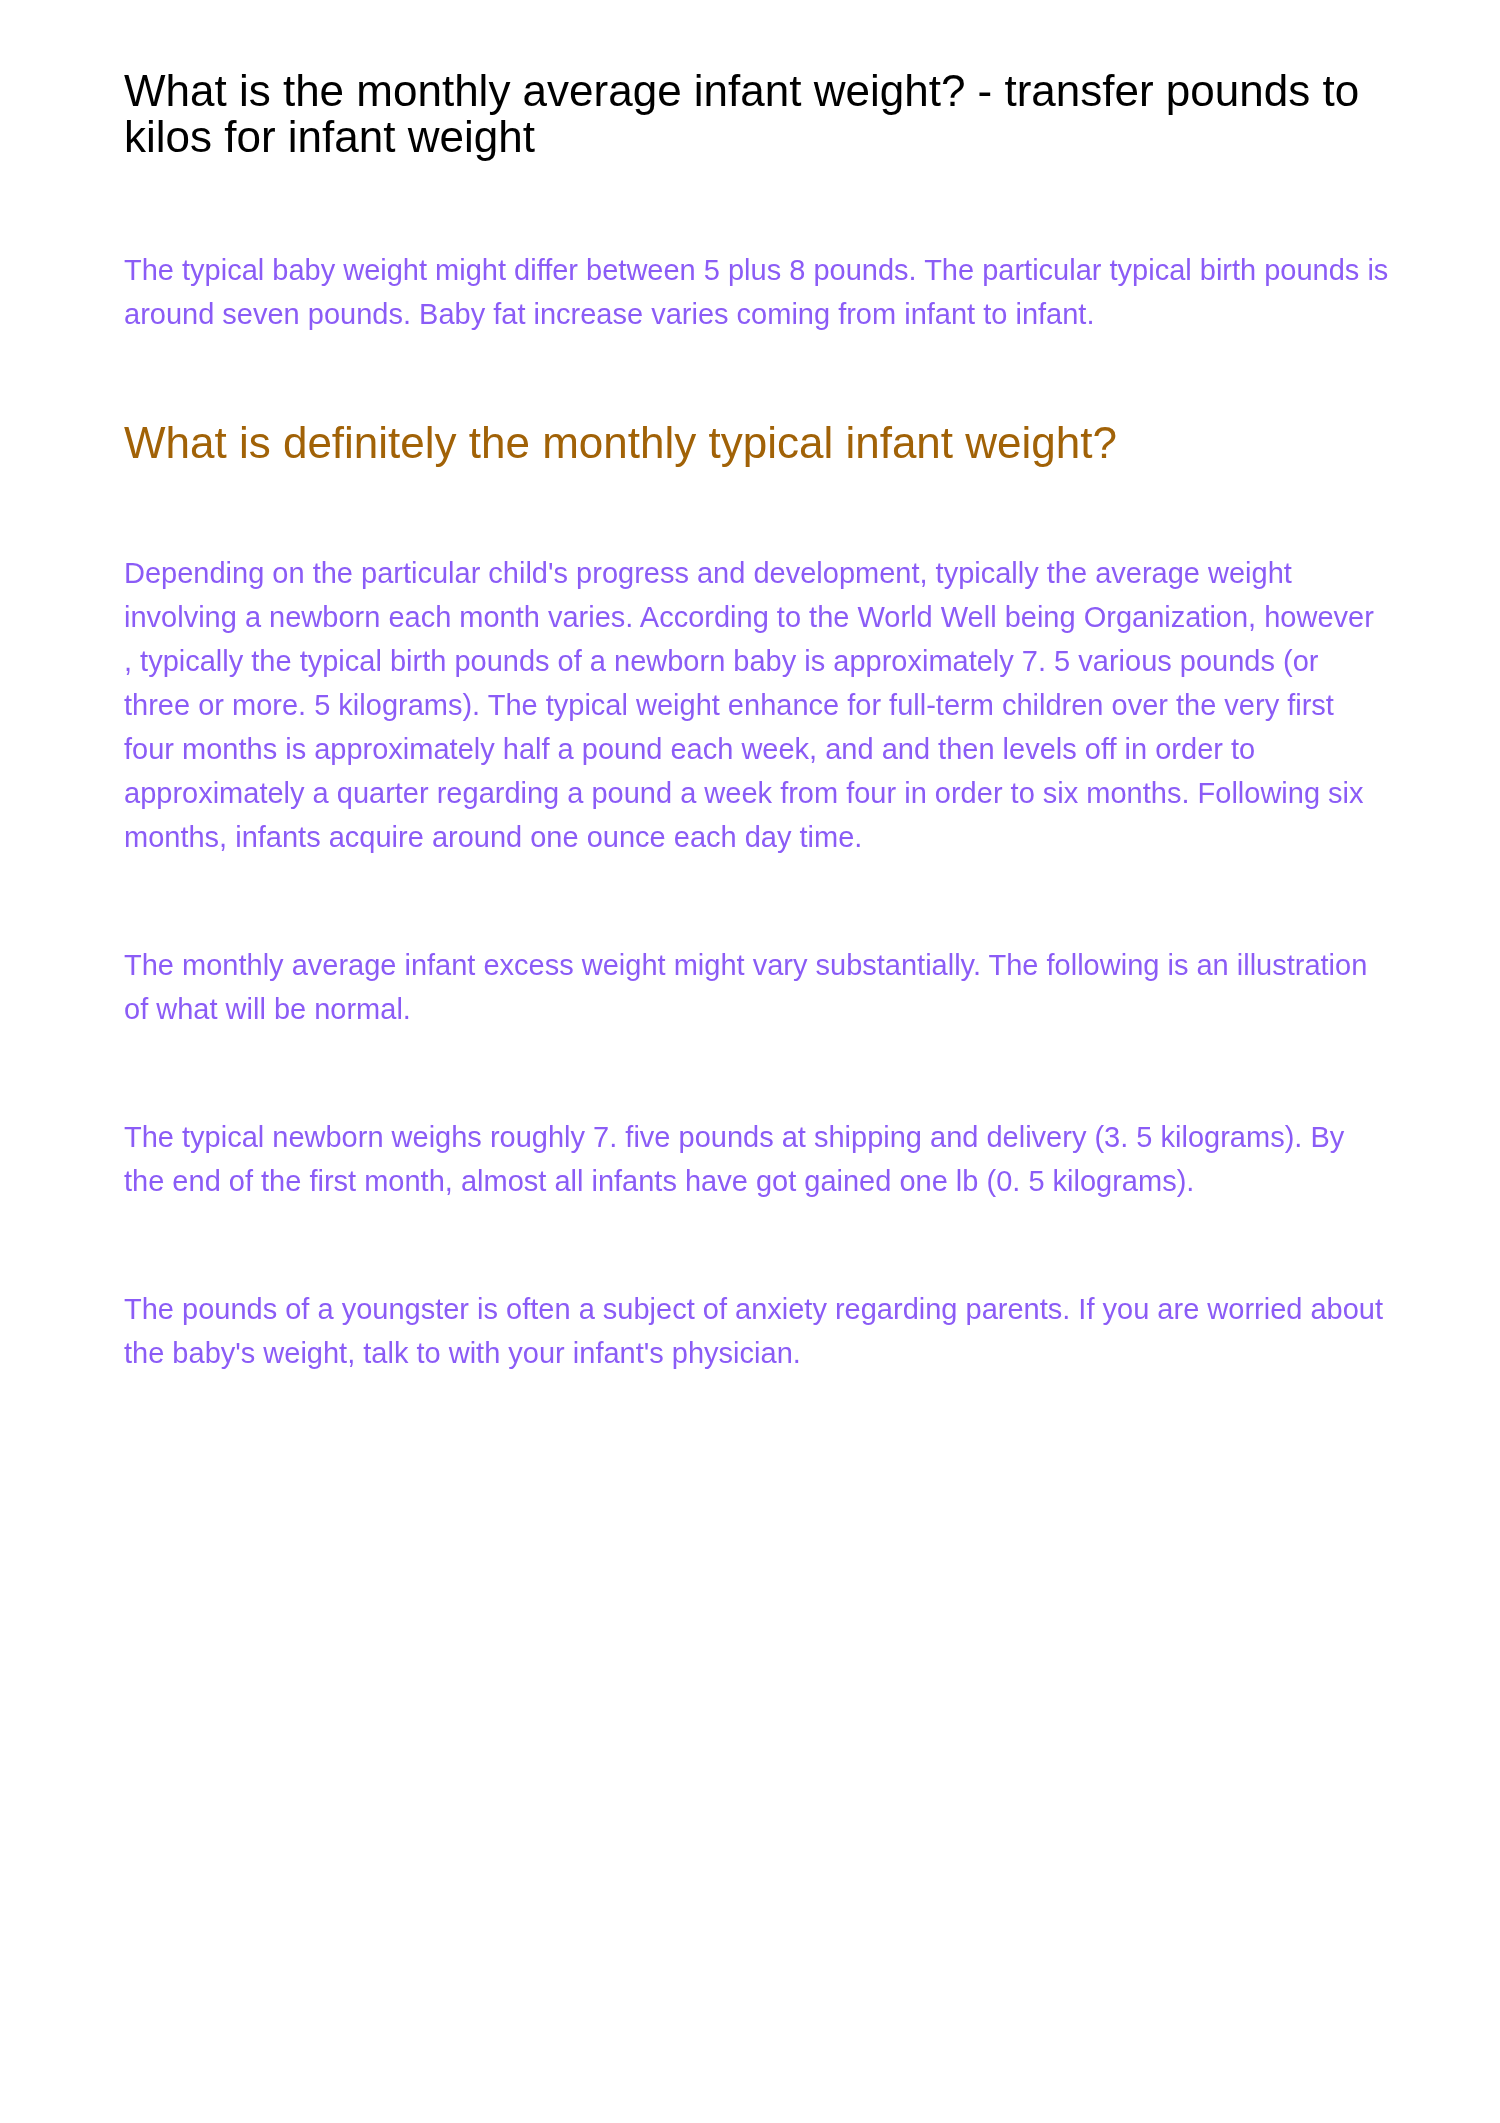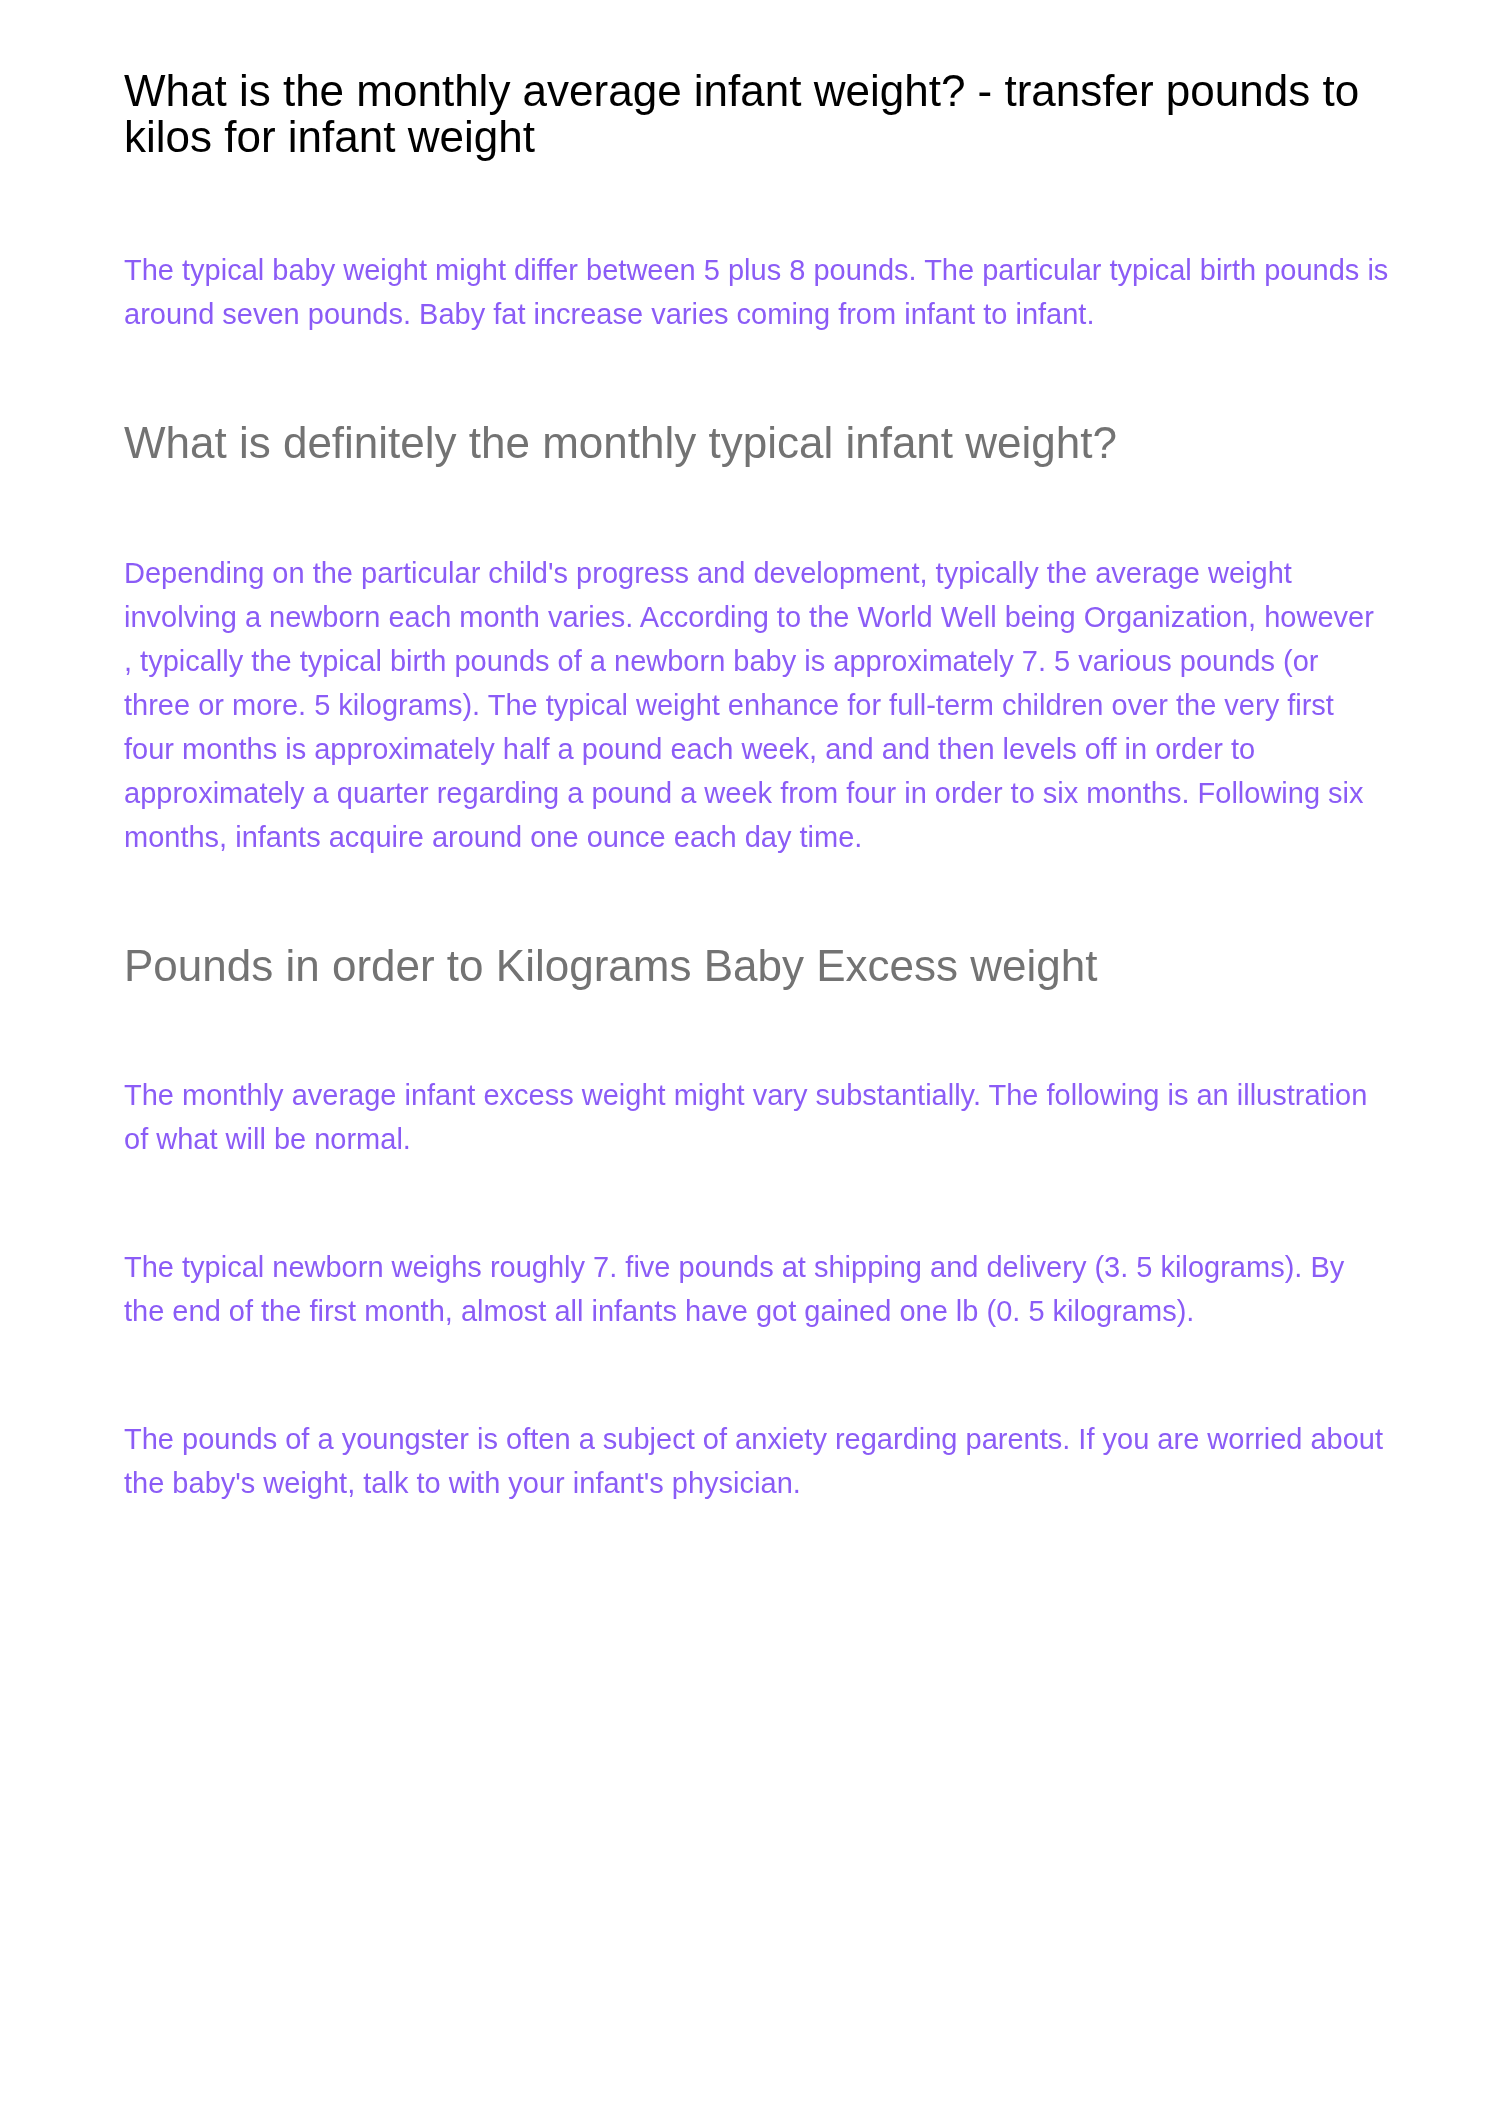--- a/index.html
+++ b/index.html
@@ -22,21 +22,21 @@
     font-weight: 400;
     line-height: 1.05;
     margin: 0 0 88px 0;
     color: #000000;
   }
   h2.section-heading {
     font-size: 44px;
     font-weight: 400;
     line-height: 1.05;
     margin: 0 0 84px 0;
-    color: #737373;
+    color: #a16207;
   }
   p.body-paragraph {
     font-size: 29px;
     line-height: 44px;
     font-weight: 400;
     margin: 0 0 84px 0;
     color: #8b5cf6;
   }
 </style>
 </head>
@@ -45,21 +45,20 @@
 <main class="article">
 
   <h1 class="article-title">What is the monthly average infant weight? - transfer pounds to kilos for infant weight</h1>
 
   <p class="body-paragraph">The typical baby weight might differ between 5 plus 8 pounds. The particular typical birth pounds is around seven pounds. Baby fat increase varies coming from infant to infant.</p>
 
   <h2 class="section-heading">What is definitely the monthly typical infant weight?</h2>
 
   <p class="body-paragraph">Depending on the particular child's progress and development, typically the average weight involving a newborn each month varies. According to the World Well being Organization, however , typically the typical birth pounds of a newborn baby is approximately 7. 5 various pounds (or three or more. 5 kilograms). The typical weight enhance for full-term children over the very first four months is approximately half a pound each week, and and then levels off in order to approximately a quarter regarding a pound a week from four in order to six months. Following six months, infants acquire around one ounce each day time.</p>
 
-  <h2 class="section-heading">Pounds in order to Kilograms Baby Excess weight</h2>
 
   <p class="body-paragraph">The monthly average infant excess weight might vary substantially. The following is an illustration of what will be normal.</p>
 
   <p class="body-paragraph">The typical newborn weighs roughly 7. five pounds at shipping and delivery (3. 5 kilograms). By the end of the first month, almost all infants have got gained one lb (0. 5 kilograms).</p>
 
 
 
   <p class="body-paragraph">The pounds of a youngster is often a subject of anxiety regarding parents. If you are worried about the baby's weight, talk to with your infant's physician.</p>
 
 

